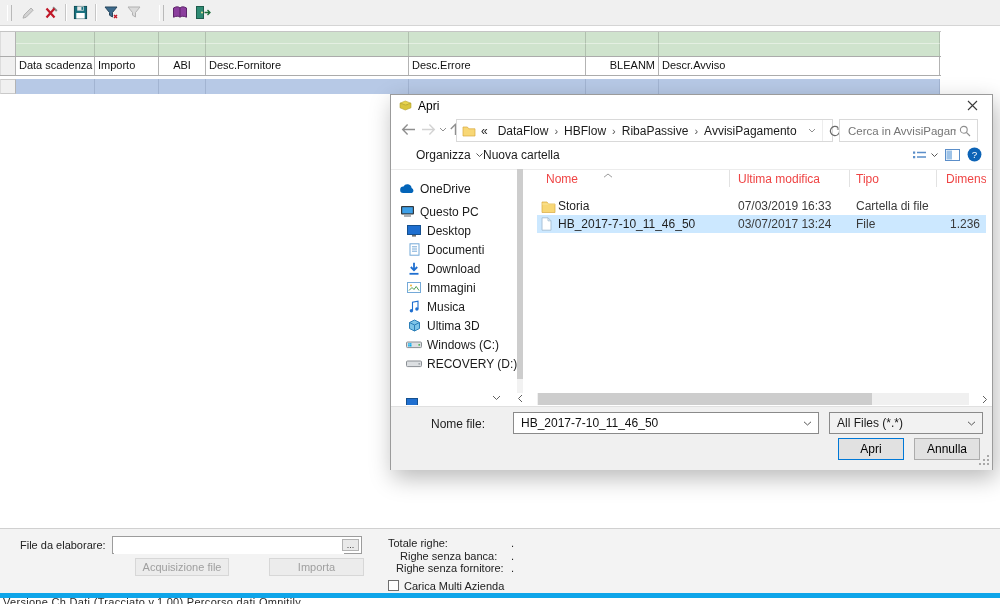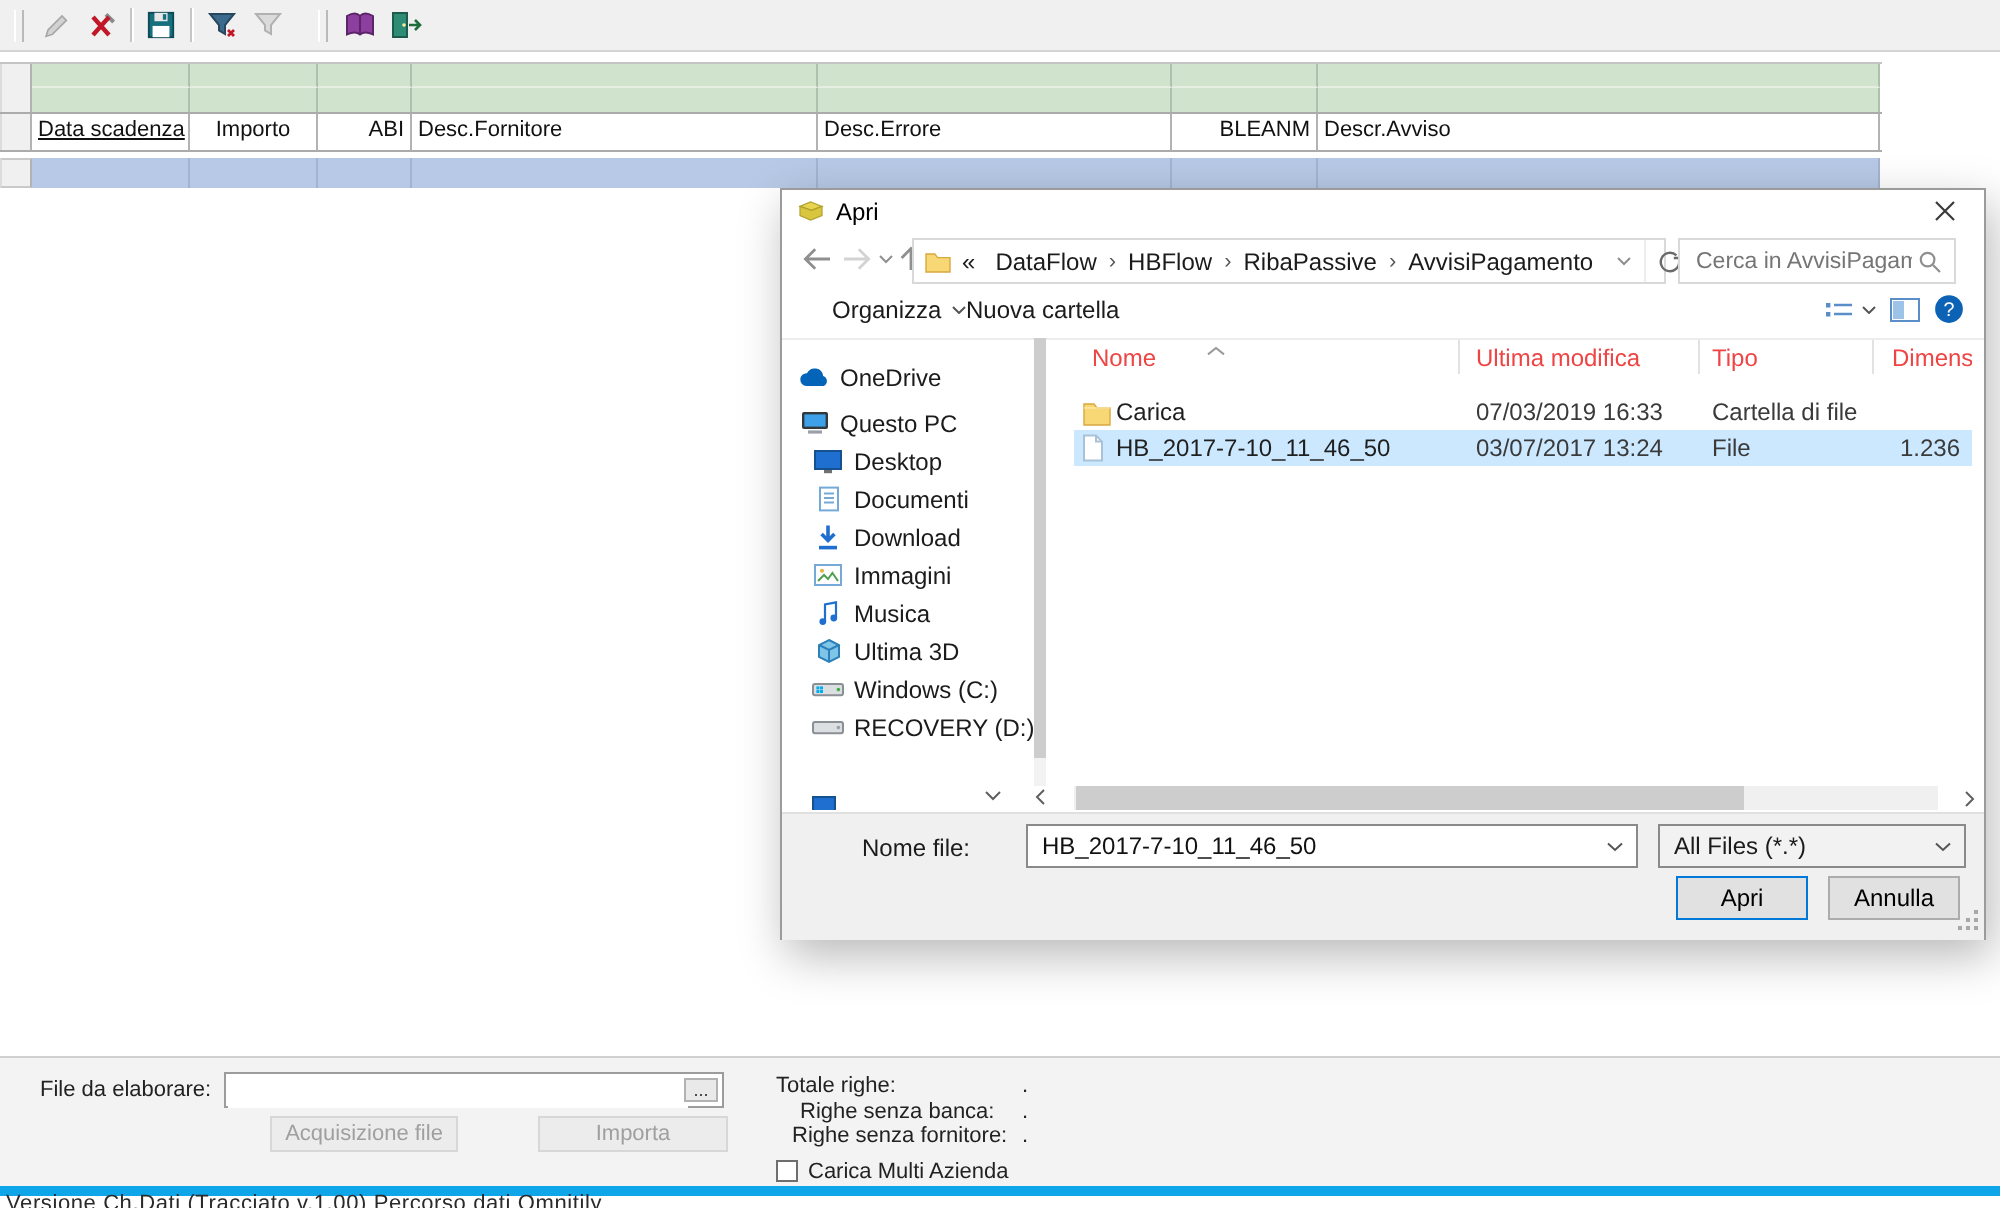--- a/index.html
+++ b/index.html
@@ -206,23 +206,23 @@
       <span class="gcell" style="flex: 0 0 79px; text-align: left;"></span>
       <span class="gcell" style="flex: 0 0 64px; text-align: right;"></span>
       <span class="gcell" style="flex: 0 0 47px; text-align: left;"></span>
       <span class="gcell" style="flex: 0 0 203px; text-align: left;"></span>
       <span class="gcell" style="flex: 0 0 177px; text-align: left;"></span>
       <span class="gcell" style="flex: 0 0 73px; text-align: right;"></span>
       <span class="gcell" style="flex: 0 0 281px; text-align: left;"></span>
     </div>
   <div class="grid-row" id="grid-header">
       <span class="gsel"></span>
-      <span class="gcell" style="flex: 0 0 79px; text-align: left; text-decoration: underline;">Data scadenza</span>
-      <span class="gcell" style="flex: 0 0 64px; text-align: center;">Importo</span>
-      <span class="gcell" style="flex: 0 0 47px; text-align: right;">ABI</span>
+      <span class="gcell" style="flex: 0 0 79px; text-align: left;">Data scadenza</span>
+      <span class="gcell" style="flex: 0 0 64px; text-align: left;">Importo</span>
+      <span class="gcell" style="flex: 0 0 47px; text-align: center;">ABI</span>
       <span class="gcell" style="flex: 0 0 203px; text-align: left;">Desc.Fornitore</span>
       <span class="gcell" style="flex: 0 0 177px; text-align: left;">Desc.Errore</span>
       <span class="gcell" style="flex: 0 0 73px; text-align: right;">BLEANM</span>
       <span class="gcell" style="flex: 0 0 281px; text-align: left;">Descr.Avviso</span>
     </div>
   <div class="grid-row" id="grid-blue">
       <span class="gsel"></span>
       <span class="gcell" style="flex: 0 0 79px; text-align: left;"></span>
       <span class="gcell" style="flex: 0 0 64px; text-align: right;"></span>
       <span class="gcell" style="flex: 0 0 47px; text-align: left;"></span>
@@ -516,21 +516,21 @@
   <div id="file-rows" class="abs">
       <div class="frow">
         <span class="ic">
           <span style="display: flex;">
             <svg width="15" height="13" viewBox="0 0 15 13">
               <path d="M1 2h5l1.5 2H14v8.5H1z" fill="#f8d775" stroke="#d8a93f" stroke-width=".7"></path>
               <path d="M1 4h13" stroke="#fce9a8" stroke-width=".7"></path>
             </svg>
           </span>
         </span>
-        <span class="nm">Carica</span>
+        <span class="nm">Storia</span>
         <span class="md">07/03/2019 16:33</span>
         <span class="tp">Cartella di file</span>
         <span class="sz"></span>
       </div>
       <div class="frow selected">
         <span class="ic">
           <span style="display: flex;">
             <svg width="11" height="14" viewBox="0 0 11 14">
               <path d="M1 .8h6l3 3v9.4H1z" fill="#fff" stroke="#a9c2d8"></path>
               <path d="M7 .8v3h3" fill="none" stroke="#a9c2d8"></path>

